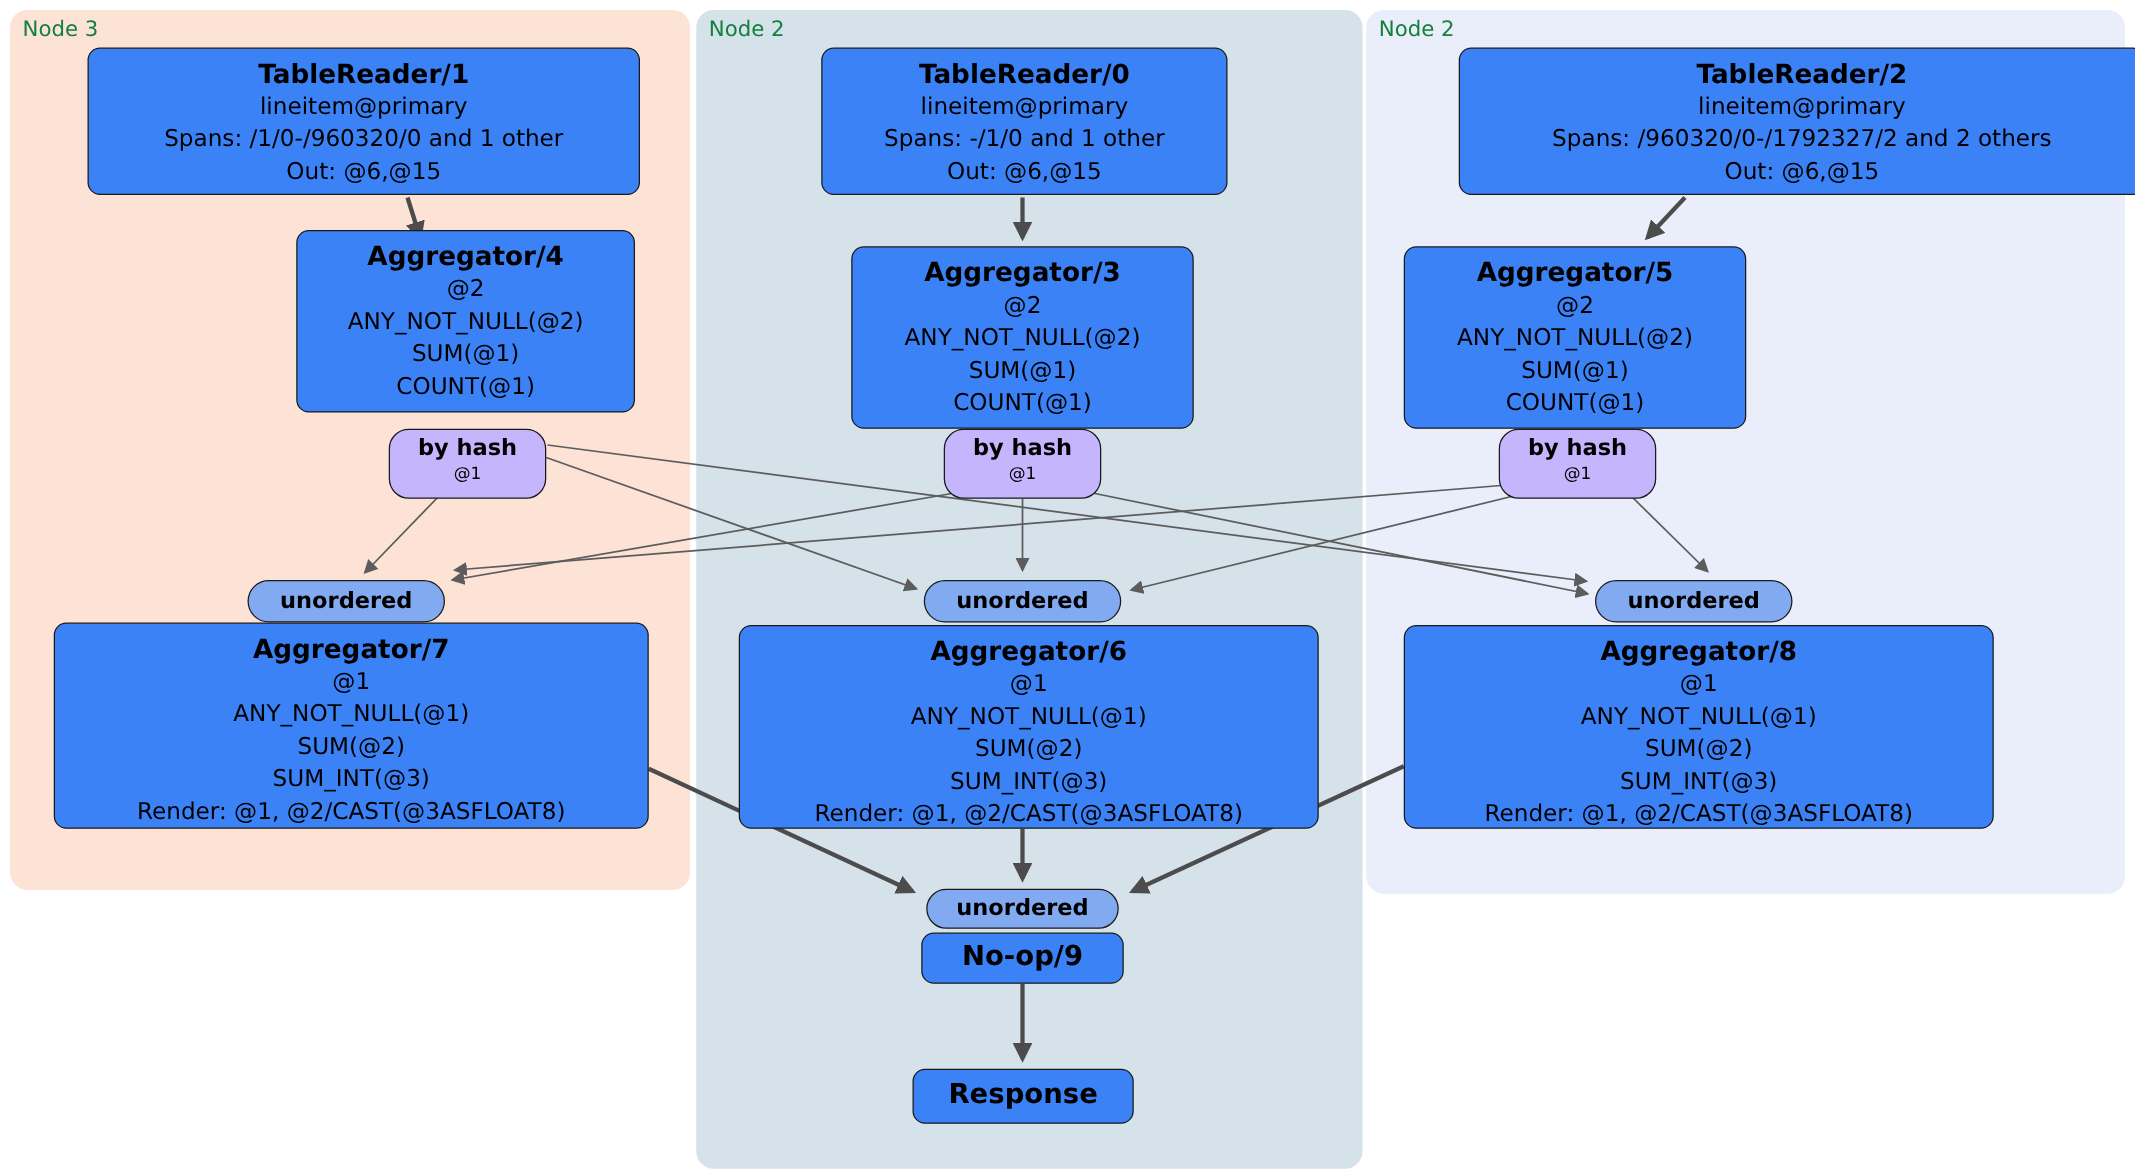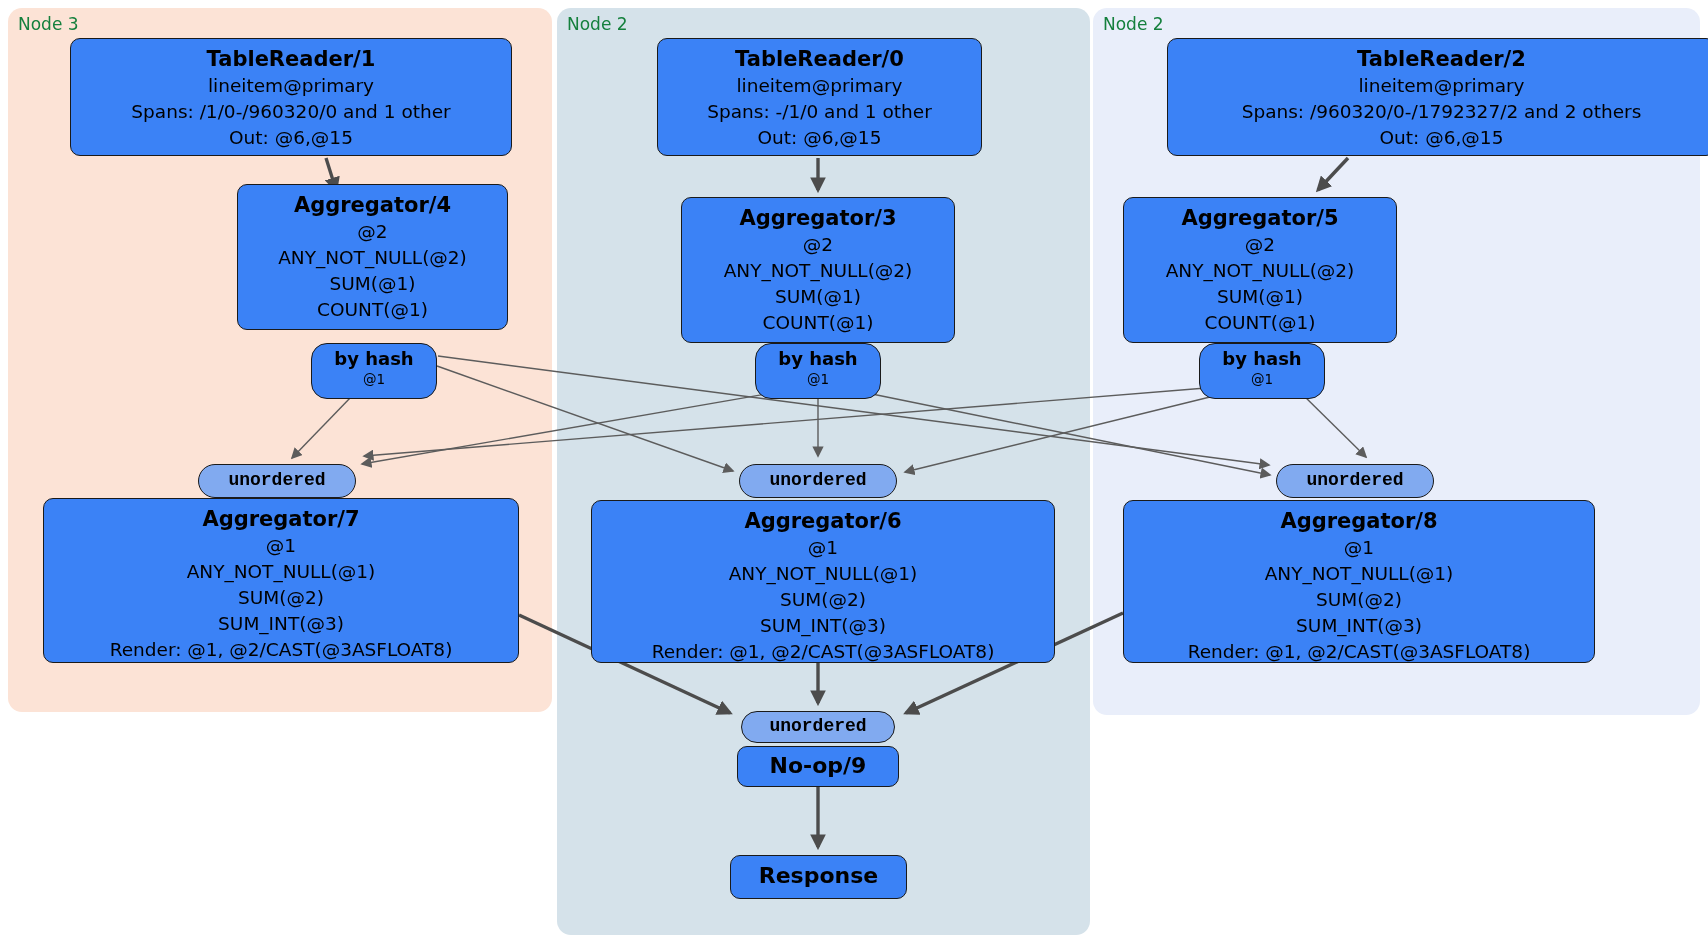--- a/index.html
+++ b/index.html
@@ -17,31 +17,31 @@
 
   .opbox{
     position:absolute;background:#3b82f6;border:1.6px solid #1a1a1a;border-radius:10px;
     z-index:2;text-align:center;padding-top:6px;box-sizing:border-box;
   }
   .optitle{font-weight:bold;font-size:21px;line-height:28px;}
   .opline{font-size:18.5px;line-height:26px;white-space:nowrap;}
   .single .optitle{font-size:22px;line-height:32px;}
 
   .byhash{
-    position:absolute;width:126px;height:56px;background:#3b82f6;border:1.6px solid #1a1a1a;
+    position:absolute;width:126px;height:56px;background:#c4b5fd;border:1.6px solid #1a1a1a;
     border-radius:16px;z-index:3;text-align:center;box-sizing:border-box;padding-top:4px;
     transform:translateX(-50%);
   }
   .byhash .bh-label{font-weight:bold;font-size:18px;line-height:22px;}
   .byhash .bh-sub{font-size:13.5px;line-height:18px;}
 
   .unordered{
     position:absolute;width:158px;height:34px;background:#81aaf0;border:1.6px solid #1a1a1a;
     border-radius:17px;z-index:3;text-align:center;box-sizing:border-box;
-    font-weight:bold;font-size:18px;line-height:31px;transform:translateX(-50%);font-family:Liberation Mono, monospace;
+    font-weight:bold;font-size:18px;line-height:31px;transform:translateX(-50%);
   }
   .pill-bottom{width:154px;height:32px;line-height:29px;}
 </style>
 </head>
 <body>
 
 <div class="stage">
 
   <div class="panel" id="panel-node3">
     <div class="panel-label">Node 3</div>

